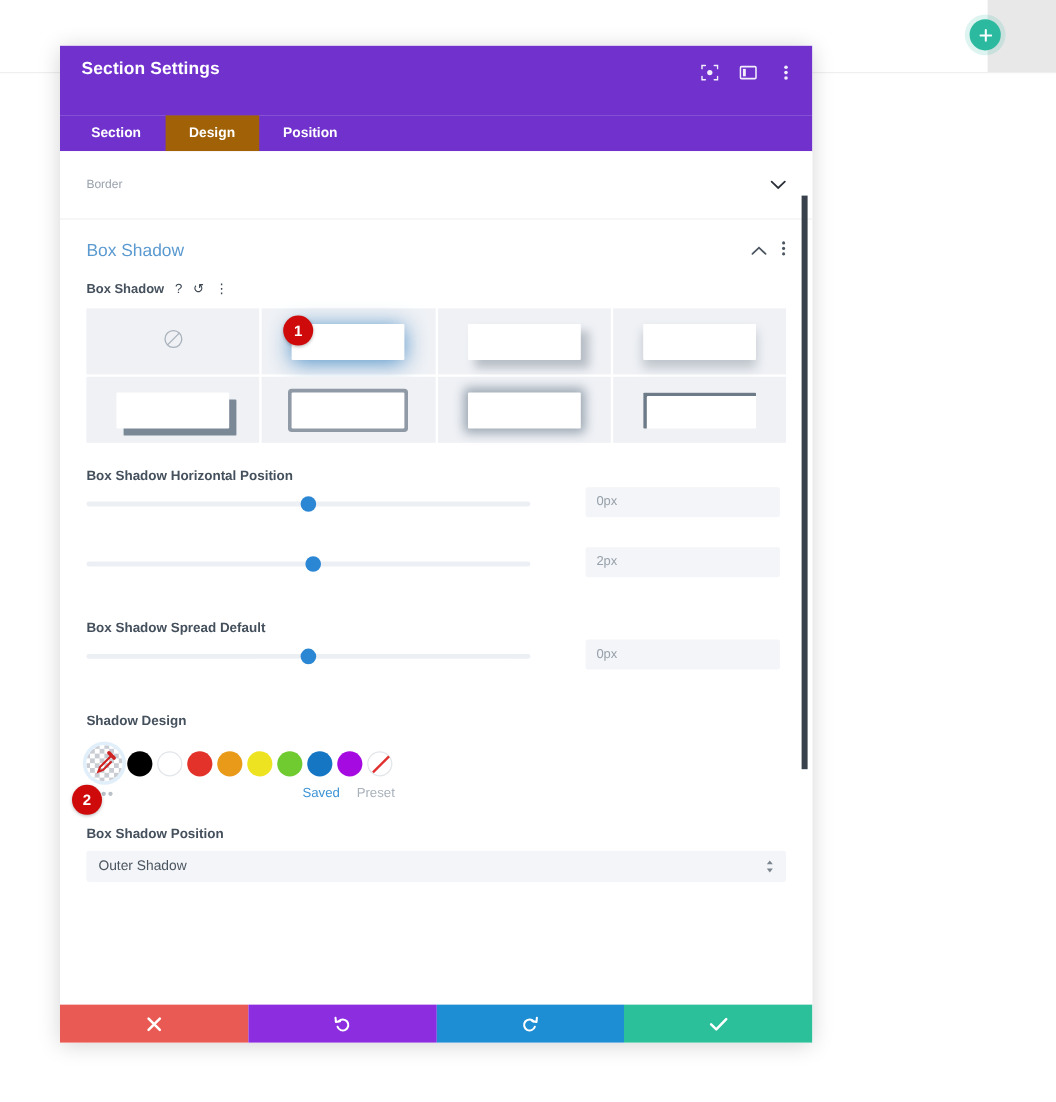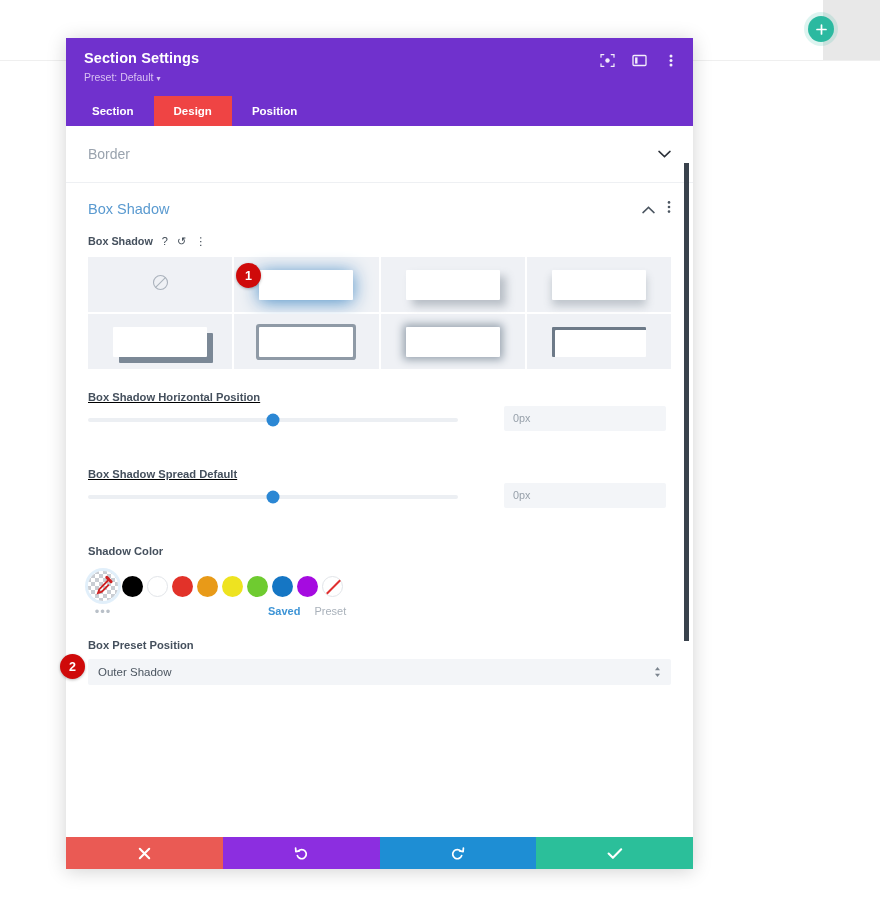--- a/index.html
+++ b/index.html
@@ -33,21 +33,20 @@
   }
   .add-fab svg { display: block; }
 
   
   .modal {
     position: absolute; left: 50px; top: 38px; width: 627px; height: 831px;
     background: #fff;
     box-shadow: 0 2px 18px rgba(0,0,0,0.18);
     display: flex; flex-direction: column;
     overflow: hidden;
-    margin-left: 16px;
   }
 
   
   .modal-header {
     background: #7031cd; height: 58px; position: relative;
     padding: 10px 18px 0 18px; flex: none;
   }
   .modal-title {
     color: #ffffff; font-size: 14.5px; font-weight: bold; letter-spacing: .1px;
     line-height: 20px;
@@ -65,32 +64,32 @@
 
   
   .modal-tabs {
     background: #7031cd; height: 30px; display: flex; flex: none; padding-left: 6px;
   }
   .tab {
     color: #fff; font-size: 11.5px; font-weight: bold;
     padding: 0 20px; display: flex; align-items: center; cursor: pointer;
     height: 30px;
   }
-  .tab.active { background: #ef4444; }
+  .tab.active { background: #a16207; }
 
   
   .modal-body {
     flex: 1; position: relative; background: #fff; overflow: hidden;
   }
 
   .section-collapsed {
     height: 57px; display: flex; align-items: center; justify-content: space-between;
     padding: 0 22px; border-bottom: 1px solid #eef0f3;
   }
-  .section-collapsed .title { color: #9aa3ae; font-size: 14px; }
+  .section-collapsed .title { color: #9aa3ae; font-size: 10px; }
   .chev { color: #2b3038; font-size: 12px; line-height: 1; }
 
   .section-open-head {
     height: 52px; display: flex; align-items: center; justify-content: space-between;
     padding: 0 22px;
   }
   .section-open-head .title { color: #5a9ad0; font-size: 14.5px; }
   .section-open-head .ctrls { display: flex; align-items: center; gap: 12px; }
 
   .field-block { padding: 0 22px; }
@@ -128,21 +127,21 @@
   .badge {
     position: absolute; width: 25px; height: 25px; border-radius: 50%;
     background: #cf0a0a; color: #fff; font-size: 12.5px; font-weight: bold;
     display: flex; align-items: center; justify-content: center;
     box-shadow: 0 1px 3px rgba(0,0,0,0.28); z-index: 9;
   }
   #badge1 { left: 236px; top: 263px; }
   #badge2 { left: 60px; top: 654px; }
 
   
-  .slider-row { margin-bottom: 6px; text-decoration: underline; }
+  .slider-row { margin-bottom: 6px; }
   .slider-label {
     font-size: 11.2px; color: #45505d; font-weight: bold; margin-bottom: 15px;
   }
   .slider-line { position: relative; display: flex; align-items: center; }
   .track {
     width: 370px; height: 4px; background: #eceff3; border-radius: 3px; position: relative;
   }
   .handle {
     position: absolute; width: 13px; height: 13px; border-radius: 50%;
     background: #2b87d4; top: 50%; transform: translate(-50%, -50%);
@@ -175,21 +174,21 @@
   }
   .sw-none::after {
     content: ""; position: absolute; left: 1px; top: 9px; width: 19px; height: 2px;
     background: #e03030; transform: rotate(-45deg);
   }
   .sw-sub-row {
     display: flex; align-items: center; height: 20px; position: relative;
   }
   .dots-more { color: #b9c0c8; font-size: 13px; letter-spacing: 1px; width: 30px; text-align:center; cursor:pointer; }
   .saved-recent { position: absolute; left: 180px; display: flex; gap: 14px; font-size: 11px; }
-  .link-saved { color: #3d94d6; font-weight: bold; cursor: pointer; }
+  .link-saved { color: #3d94d6; font-weight: normal; cursor: pointer; }
   .link-recent { color: #a9b1ba; cursor: pointer; }
 
   
   .sel-label { font-size: 11.2px; color: #45505d; font-weight: bold; margin: 18px 0 8px; }
   .sel-box {
     height: 26px; background: #f3f5f8; border: 0; border-radius: 2px;
     display: flex; align-items: center; justify-content: space-between;
     padding: 0 10px; font-size: 11.5px; color: #4b5560; cursor: pointer;
     width: 100%;
   }
@@ -229,24 +228,20 @@
   <div class="add-fab">
     <svg width="11" height="11" viewBox="0 0 11 11">
       <path d="M5.5 1 L5.5 10 M1 5.5 L10 5.5" stroke="#ffffff" stroke-width="1.7" stroke-linecap="round"></path>
     </svg>
   </div>
 
   <div class="modal">
 
     <div class="modal-header">
       <div class="modal-title">Section Settings</div>
-      <div class="modal-preset">
-        <span>Preset: Default</span>
-        <span class="caret">▾</span>
-      </div>
       <div class="header-icons">
         <span class="hicon">
           <svg width="15" height="15" viewBox="0 0 15 15">
             <path d="M1 4.2V1.6h2.8 M11.2 1.6H14v2.6 M14 10.8v2.6h-2.8 M3.8 13.4H1v-2.6" stroke="#fff" stroke-width="1.2" fill="none" stroke-linecap="round"></path>
             <circle cx="7.5" cy="7.5" r="2.2" fill="#fff"></circle>
           </svg>
         </span>
         <span class="hicon">
           <svg width="15" height="15" viewBox="0 0 15 15">
             <rect x="1" y="2.5" width="13" height="10" stroke="#fff" stroke-width="1.3" fill="none" rx="1"></rect>
@@ -345,38 +340,46 @@
             <div class="slider-line">
               <div class="track">
                 <div class="handle" style="left:50%"></div>
               </div>
             </div>
             <div class="val-input" style="top:-12px">0px</div>
           </div>
         </div>
 
         <div class="slider-row">
+          <div class="slider-wrap">
+            <div class="slider-line">
+              <div class="track">
+                <div class="handle" style="left:51%"></div>
+              </div>
+            </div>
+            <div class="val-input" style="top:-12px">2px</div>
+          </div>
         </div>
 
         <div class="slider-row">
         </div>
 
         <div class="slider-row">
           <div class="slider-label">Box Shadow Spread Default</div>
           <div class="slider-wrap">
             <div class="slider-line">
               <div class="track">
                 <div class="handle" style="left:50%"></div>
               </div>
             </div>
             <div class="val-input" style="top:-12px">0px</div>
           </div>
         </div>
 
-        <div class="color-label">Shadow Color</div>
+        <div class="color-label">Shadow Design</div>
         <div class="sw-row">
           <div class="sw-first">
             <span class="pick">
               <svg width="30" height="30" viewBox="0 0 30 30">
                 <path d="M21 8.5 L12.2 17.3 M11.4 18.1 L10 22 L13.9 20.6 L20.4 14.1" stroke="#cf2222" stroke-width="1.8" fill="none" stroke-linecap="round"></path>
                 <path d="M18.8 6.4 L23.1 10.7" stroke="#cf2222" stroke-width="3" stroke-linecap="round"></path>
               </svg>
             </span>
           </div>
           <div class="sw" style="background:#000000"></div>
@@ -390,21 +393,21 @@
           <div class="sw sw-none"></div>
         </div>
         <div class="sw-sub-row">
           <span class="dots-more">•••</span>
           <span class="saved-recent">
             <span class="link-saved">Saved</span>
             <span class="link-recent">Preset</span>
           </span>
         </div>
 
-        <div class="sel-label">Box Preset Position</div>
+        <div class="sel-label">Box Shadow Position</div>
         <div class="sel-box">
           <span>Outer Shadow</span>
           <span class="sel-arrows">
             <svg width="7" height="12" viewBox="0 0 7 12">
               <path d="M3.5 1 L6 4.2 L1 4.2 Z" fill="#7b848e"></path>
               <path d="M3.5 11 L6 7.8 L1 7.8 Z" fill="#7b848e"></path>
             </svg>
           </span>
         </div>
       </div>

